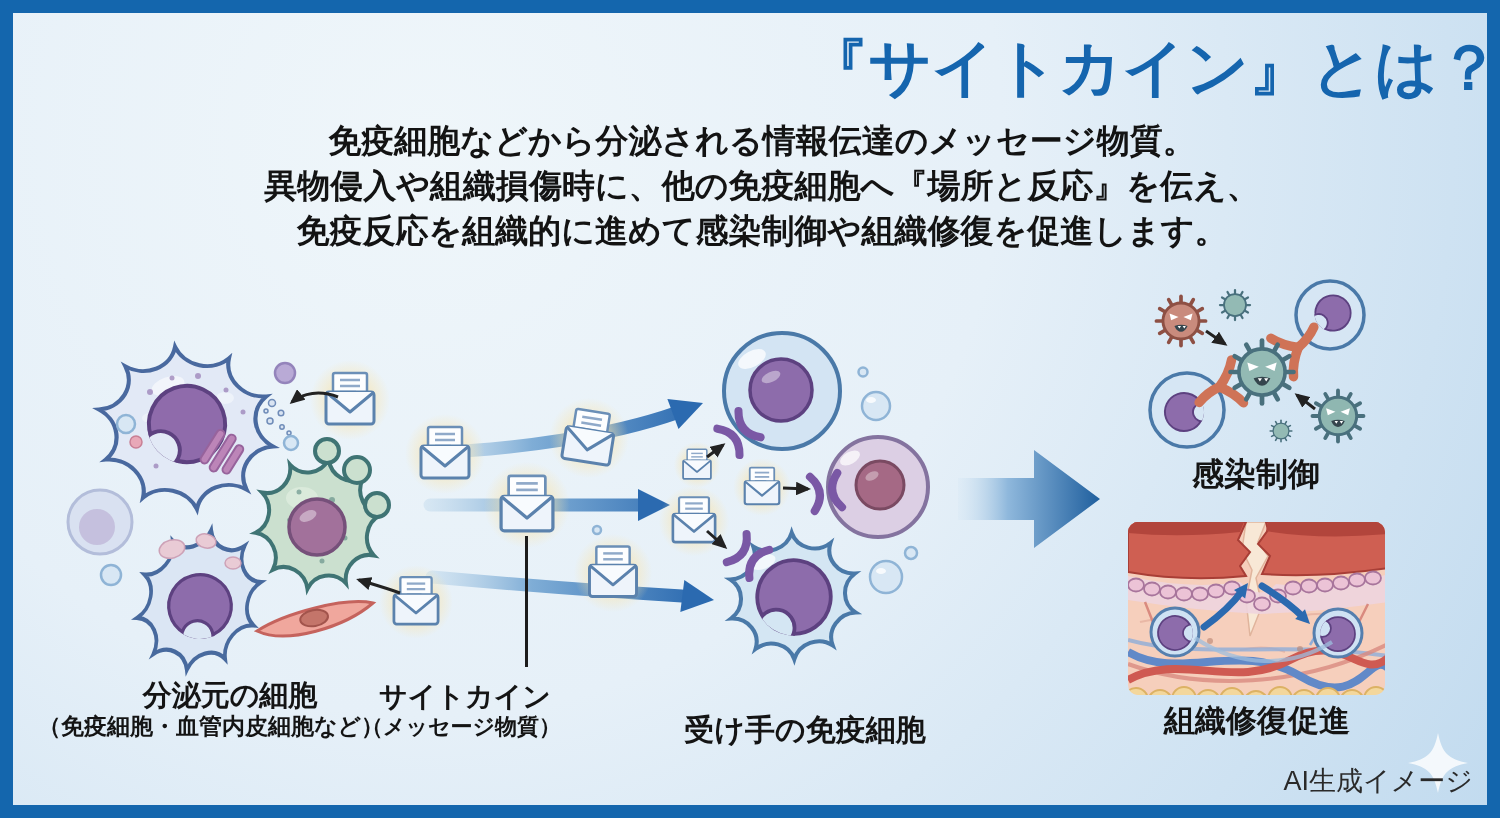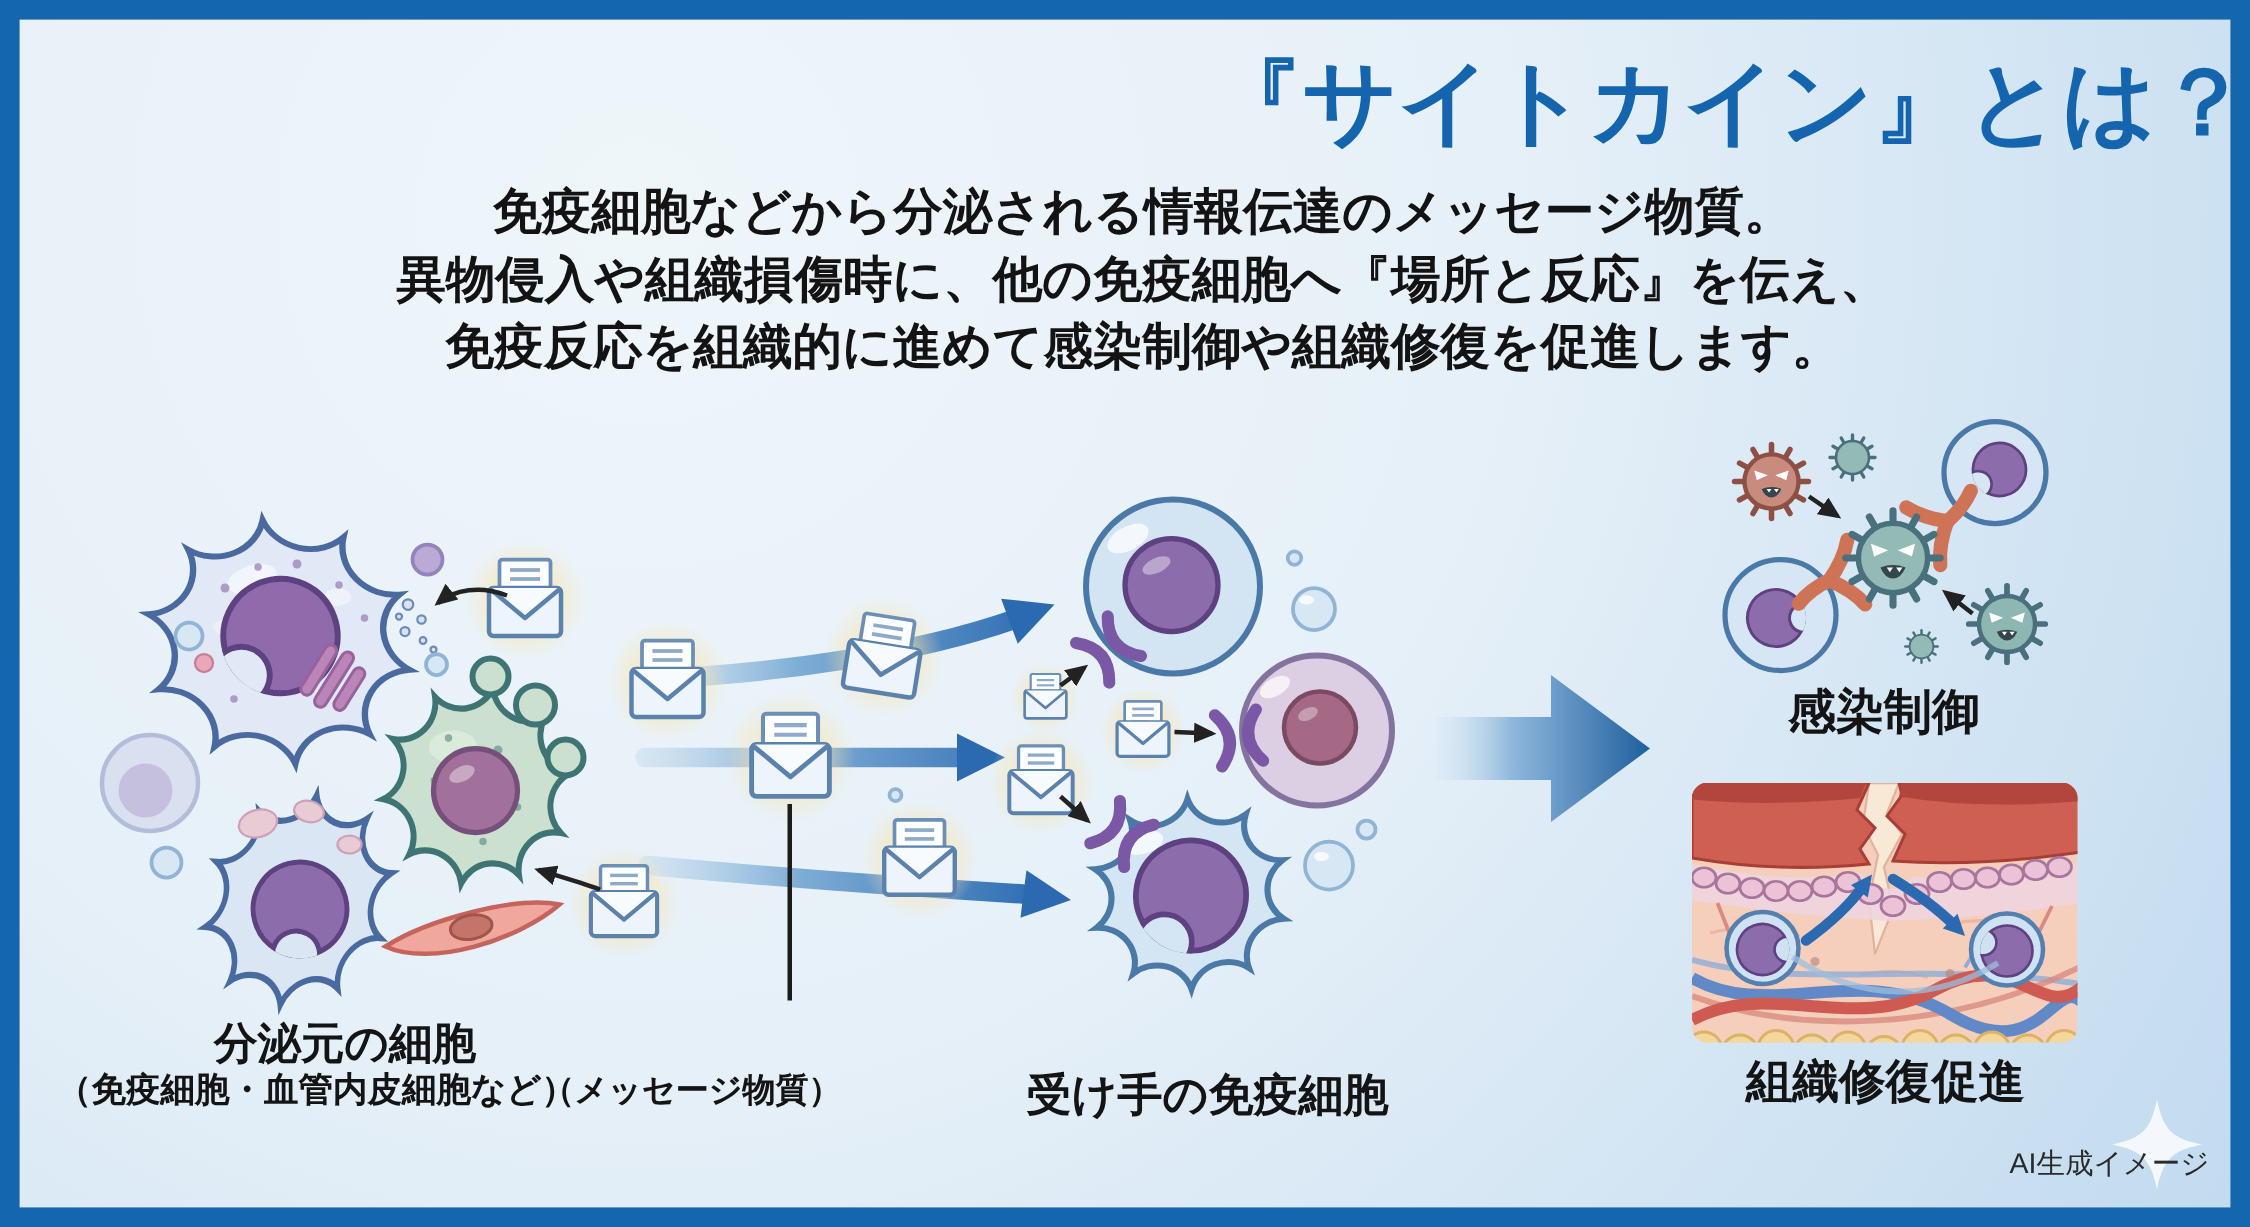--- a/index.html
+++ b/index.html
@@ -10,21 +10,21 @@
   .art{position:absolute;left:0;top:0;width:1500px;height:818px;}
   .title{position:absolute;left:0;top:26px;width:100%;text-align:right;
          font-size:62px;font-weight:900;color:#1565ae;letter-spacing:0px;}
   .desc{position:absolute;left:0;top:118px;width:100%;text-align:center;
         font-size:33px;font-weight:700;color:#131313;line-height:45px;margin-left:12px;}
   .lbl{position:absolute;transform:translateX(-50%);white-space:nowrap;
        font-weight:700;color:#141414;text-align:center;}
   .lbl-main{font-size:29px;}
   .lbl-sub{font-size:23px;}
   .lbl-outcome{font-size:32px;}
-  .credit{position:absolute;right:27px;top:763px;font-size:19px;font-weight:400;color:#2a2a2a;}
+  .credit{position:absolute;right:27px;top:763px;font-size:27px;font-weight:400;color:#2a2a2a;}
 </style>
 </head>
 <body>
 
 <div class="stage">
   <div class="frame"></div>
 
   <svg class="art" viewBox="0 0 1500 818">
     <defs>
       <radialGradient id="glowG">
@@ -355,18 +355,19 @@
 
   <div class="title">『サイトカイン』とは？</div>
   <div class="desc">
     <div>免疫細胞などから分泌される情報伝達のメッセージ物質。</div>
     <div>異物侵入や組織損傷時に、他の免疫細胞へ『場所と反応』を伝え、</div>
     <div>免疫反応を組織的に進めて感染制御や組織修復を促進します。</div>
   </div>
 
   <div class="lbl lbl-main" style="left:230px;top:676px;">分泌元の細胞</div>
   <div class="lbl lbl-sub" style="left:211px;top:711px;">（免疫細胞・血管内皮細胞など）</div>
+  <div class="lbl lbl-main" style="left:465px;top:678px;font-size:28px;">サイトカイン</div>
   <div class="lbl lbl-sub" style="left:461px;top:712px;font-size:22px;text-align:right;">（メッセージ物質）</div>
   <div class="lbl lbl-main" style="left:805px;top:679px;font-size:30px;margin-top:31px;">受け手の免疫細胞</div>
   <div class="lbl lbl-outcome" style="left:1257px;top:700px;font-size:31px;">組織修復促進</div>
   <div class="lbl lbl-outcome" style="left:1256px;top:453px;">感染制御</div>
   <div class="credit">AI生成イメージ</div>
 </div>
 
 </body></html>

